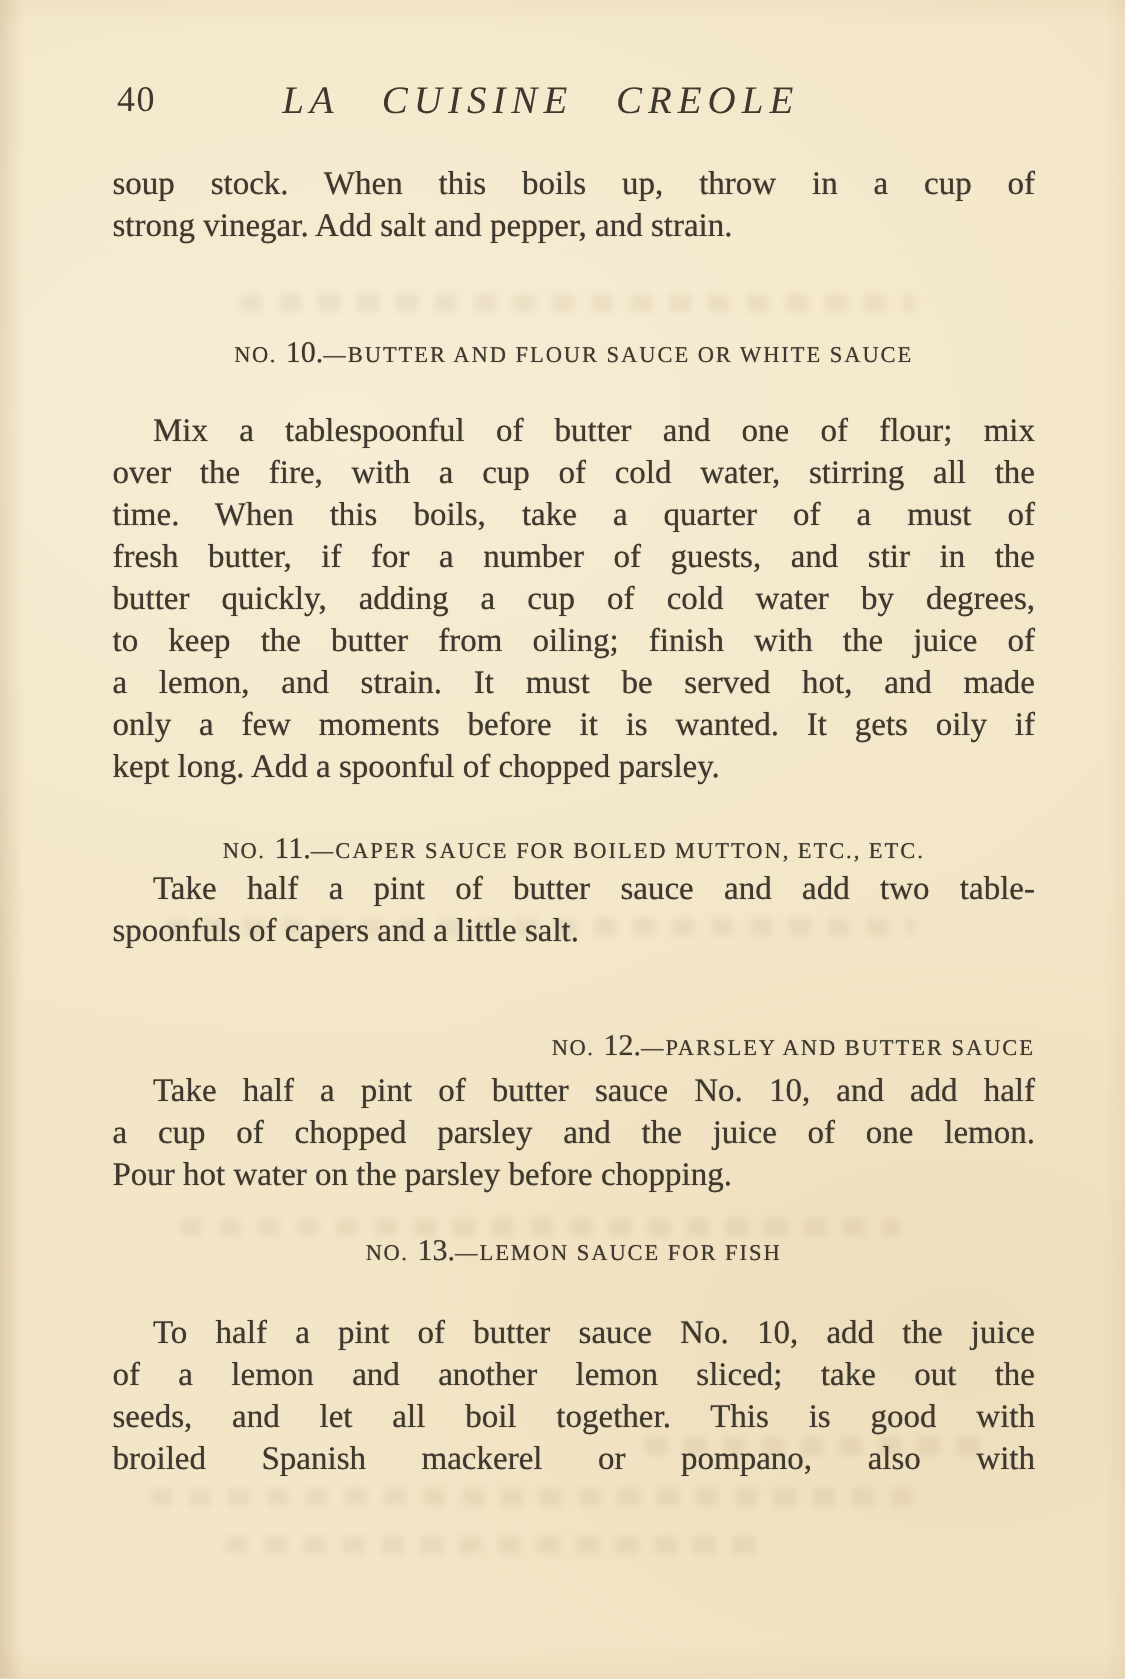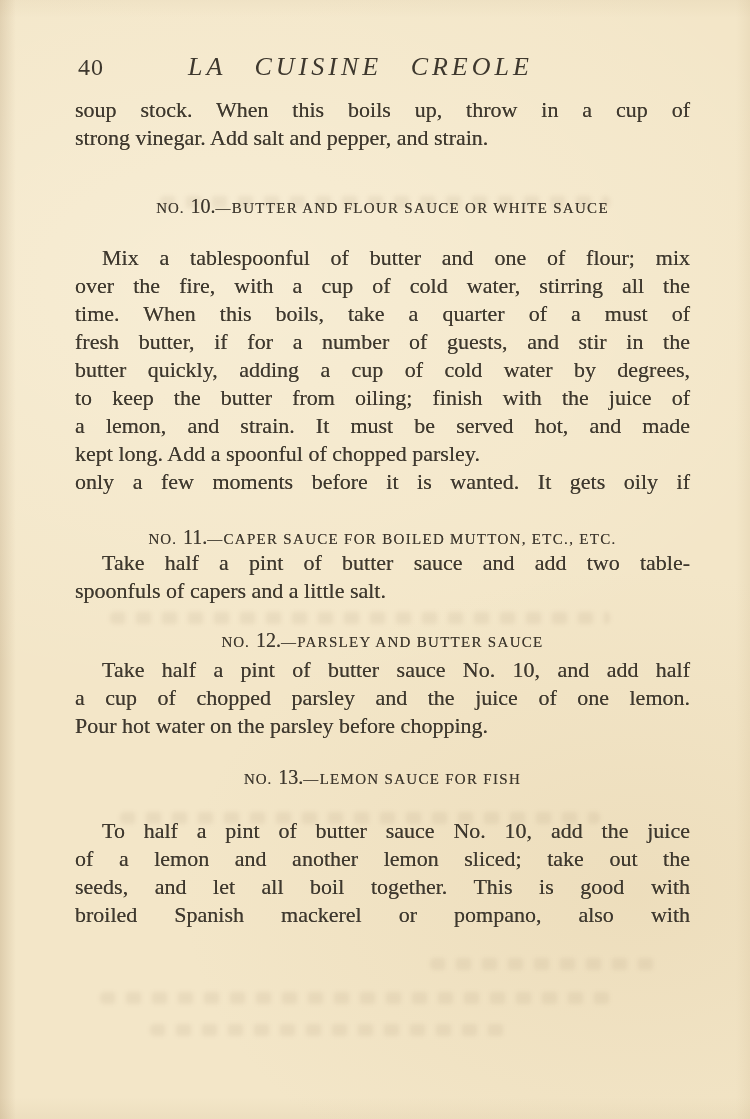--- a/index.html
+++ b/index.html
@@ -52,37 +52,37 @@
   }
   
   .para {
     font-size: 22px;
     line-height: 28px;
     text-shadow: 0 0 0.6px rgba(62,56,46,0.75);
   }
   .line { text-align: justify; text-align-last: justify; }
   .line.last { text-align-last: auto; }
   .line.indent { text-indent: 27px; }
-  .continued   { margin-top: 10px; }
+  .continued   { margin-top: 22px; }
   .p-r10 { margin-top: 26px; }
   .p-r11 { }
   .p-r12 { margin-top: 4px; }
   .p-r13 { margin-top: 28px; }
   
   .recipe-heading {
     margin: 0;
     text-align: center;
     font-weight: normal;
     line-height: 20px;
     white-space: nowrap;
     text-shadow: 0 0 0.6px rgba(62,56,46,0.7);
   }
-  .h-r10 { margin-top: 43px; }
+  .h-r10 { margin-top: 60px; }
   .h-r11 { margin-top: 30px; }
-  .h-r12 { margin-top: 24px; }
+  .h-r12 { margin-top: 52px; text-align: right; }
   .h-r13 { margin-top: 26px; }
   .hno   { font-size: 15px; letter-spacing: 1px; }
   .hnum  { font-size: 20px; }
   .htitle{ font-size: 15px; letter-spacing: 1.3px; }
   
   .ghost {
     position: absolute;
     height: 12px;
     background: repeating-linear-gradient(90deg,
       rgba(151,126,96,0.20) 0 15px, rgba(151,126,96,0) 15px 26px);
@@ -121,22 +121,22 @@
     </h2>
 
     <section class="para p-r10">
       <div class="line indent">Mix a tablespoonful of butter and one of flour; mix</div>
       <div class="line">over the fire, with a cup of cold water, stirring all the</div>
       <div class="line">time. When this boils, take a quarter of a must of</div>
       <div class="line">fresh butter, if for a number of guests, and stir in the</div>
       <div class="line">butter quickly, adding a cup of cold water by degrees,</div>
       <div class="line">to keep the butter from oiling; finish with the juice of</div>
       <div class="line">a lemon, and strain. It must be served hot, and made</div>
+      <div class="line">only a few moments before it is wanted. It gets oily if</div>
       <div class="line last">kept long. Add a spoonful of chopped parsley.</div>
-      <div class="line">only a few moments before it is wanted. It gets oily if</div>
     </section>
 
     <h2 class="recipe-heading h-r11">
       <span class="hno">NO.</span>
       <span class="hnum">11.</span><span class="htitle">—CAPER SAUCE FOR BOILED MUTTON, ETC., ETC.</span>
     </h2>
 
     <section class="para p-r11">
       <div class="line indent">Take half a pint of butter sauce and add two table-</div>
       <div class="line last">spoonfuls of capers and a little salt.</div>

